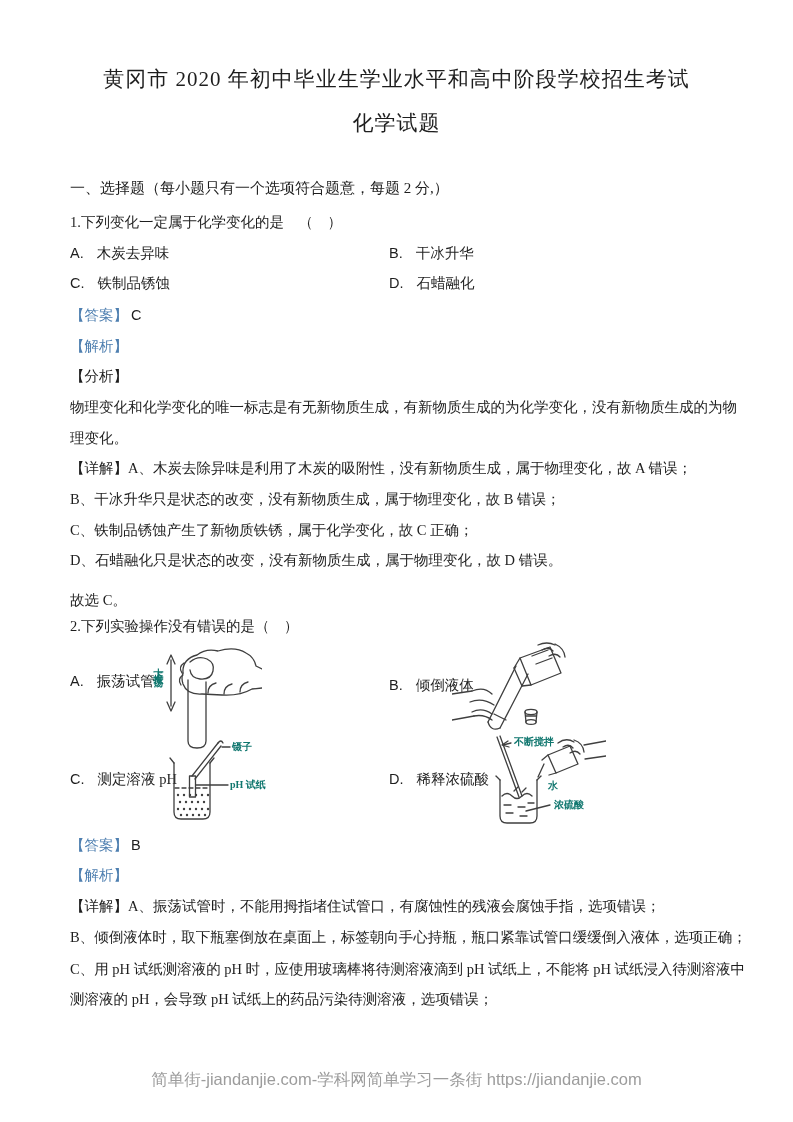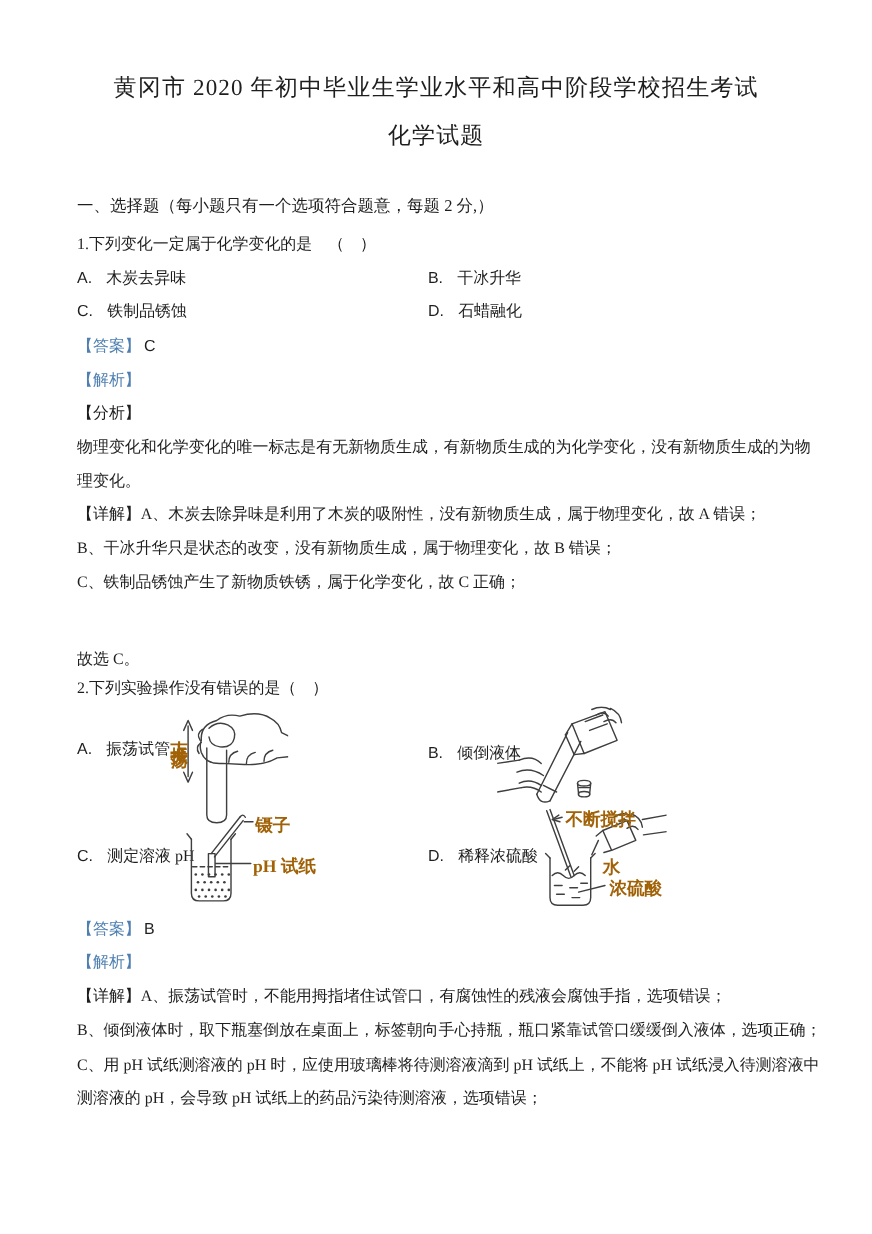--- a/index.html
+++ b/index.html
@@ -15,21 +15,21 @@
   .h{font-size:15px;}
   .blue{color:var(--tag-blue,#4e7fb0);}
   .sans{font-family:"Liberation Sans","DejaVu Sans",sans-serif;}
   .c2{left:389px;}
   .optx{margin-left:13px;}
   .ansx{margin-left:3px;}
   .fig{position:absolute;}
   .fig svg{position:absolute;left:0;top:0;display:block;}
   .fig path,.fig rect,.fig ellipse{fill:none;stroke:var(--ink,#3f3f3f);stroke-width:1.3;stroke-linecap:round;stroke-linejoin:round;}
   .fig circle{fill:var(--ink,#3f3f3f);stroke:none;}
-  .flabel{position:absolute;font-size:16px;font-weight:bold;white-space:nowrap;color:#a16207;}
+  .flabel{position:absolute;font-size:10px;font-weight:bold;white-space:nowrap;color:#0f766e;}
   .vtext{writing-mode:vertical-rl;letter-spacing:3px;}
   .footer{font-family:"Liberation Sans","DejaVu Sans",sans-serif;color:var(--footer-gray,#9c9c9c);font-size:16.5px;}
 </style>
 </head>
 <body>
 
 <div class="page">
 
   <div class="ln ctr b title" style="top:70px">黄冈市 2020 年初中毕业生学业水平和高中阶段学校招生考试</div>
   <div class="ln ctr b title" style="top:114px">化学试题</div>
@@ -44,20 +44,21 @@
 
   <div class="ln" style="top:306px"><span class="blue">【答案】</span><span class="sans ansx">C</span></div>
   <div class="ln blue" style="top:337px">【解析】</div>
   <div class="ln" style="top:367px">【分析】</div>
 
   <div class="ln" style="top:398px">物理变化和化学变化的唯一标志是有无新物质生成，有新物质生成的为化学变化，没有新物质生成的为物</div>
   <div class="ln" style="top:429px">理变化。</div>
   <div class="ln" style="top:459px">【详解】A、木炭去除异味是利用了木炭的吸附性，没有新物质生成，属于物理变化，故 A 错误；</div>
   <div class="ln" style="top:490px">B、干冰升华只是状态的改变，没有新物质生成，属于物理变化，故 B 错误；</div>
   <div class="ln" style="top:521px">C、铁制品锈蚀产生了新物质铁锈，属于化学变化，故 C 正确；</div>
+  <div class="ln" style="top:551px">D、石蜡融化只是状态的改变，没有新物质生成，属于物理变化，故 D 错误。</div>
   <div class="ln" style="top:591px">故选 C。</div>
 
   <div class="ln" style="top:617px">2.下列实验操作没有错误的是（　）</div>
 
   <div class="ln" style="top:672px"><span class="sans">A.</span><span class="optx">振荡试管</span></div>
   <div class="ln c2" style="top:676px"><span class="sans">B.</span><span class="optx">倾倒液体</span></div>
   <div class="ln" style="top:770px"><span class="sans">C.</span><span class="optx">测定溶液 pH</span></div>
   <div class="ln c2" style="top:770px"><span class="sans">D.</span><span class="optx">稀释浓硫酸</span></div>
 
   <div class="fig" style="left:150px;top:646px;width:112px;height:106px">
@@ -182,14 +183,15 @@
   </div>
 
   <div class="ln" style="top:836px"><span class="blue">【答案】</span><span class="sans ansx">B</span></div>
   <div class="ln blue" style="top:866px">【解析】</div>
 
   <div class="ln" style="top:897px">【详解】A、振荡试管时，不能用拇指堵住试管口，有腐蚀性的残液会腐蚀手指，选项错误；</div>
   <div class="ln" style="top:928px">B、倾倒液体时，取下瓶塞倒放在桌面上，标签朝向手心持瓶，瓶口紧靠试管口缓缓倒入液体，选项正确；</div>
   <div class="ln" style="top:960px">C、用 pH 试纸测溶液的 pH 时，应使用玻璃棒将待测溶液滴到 pH 试纸上，不能将 pH 试纸浸入待测溶液中</div>
   <div class="ln" style="top:990px">测溶液的 pH，会导致 pH 试纸上的药品污染待测溶液，选项错误；</div>
 
+  <div class="ln ctr footer" style="top:1070px">简单街-jiandanjie.com-学科网简单学习一条街 https://jiandanjie.com</div>
 
 </div>
 
 </body></html>

